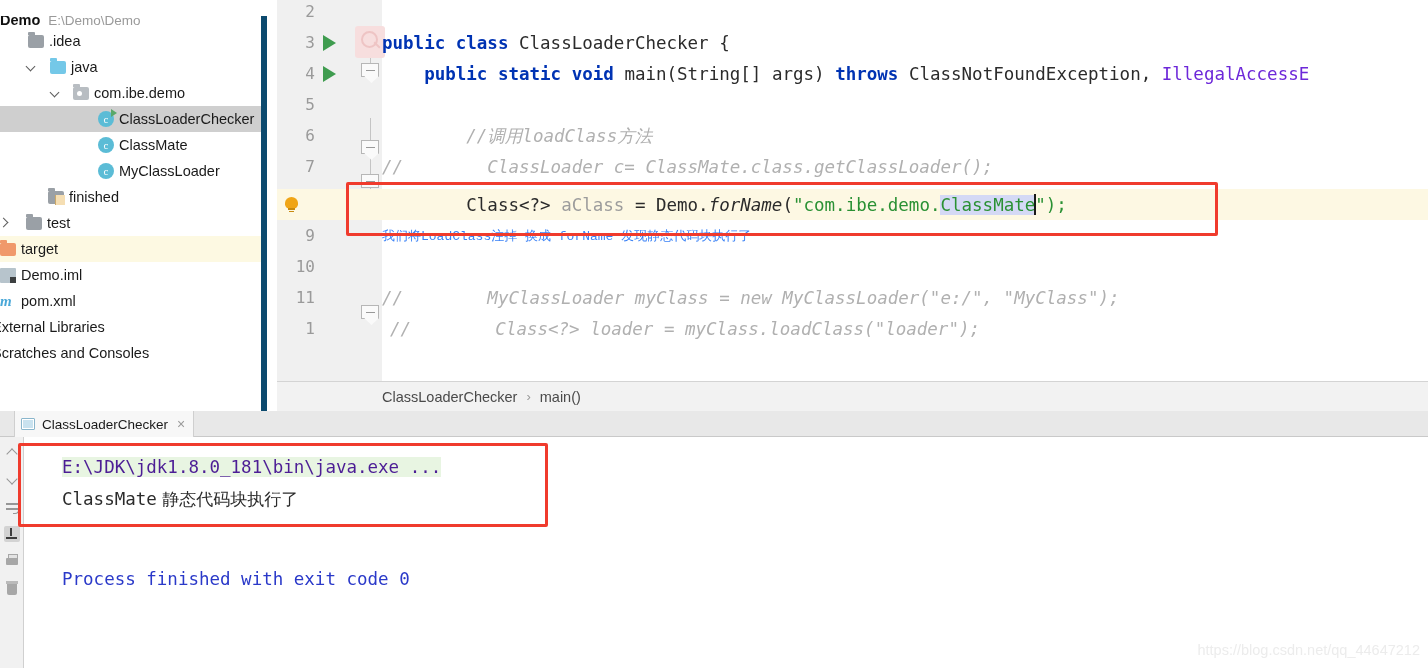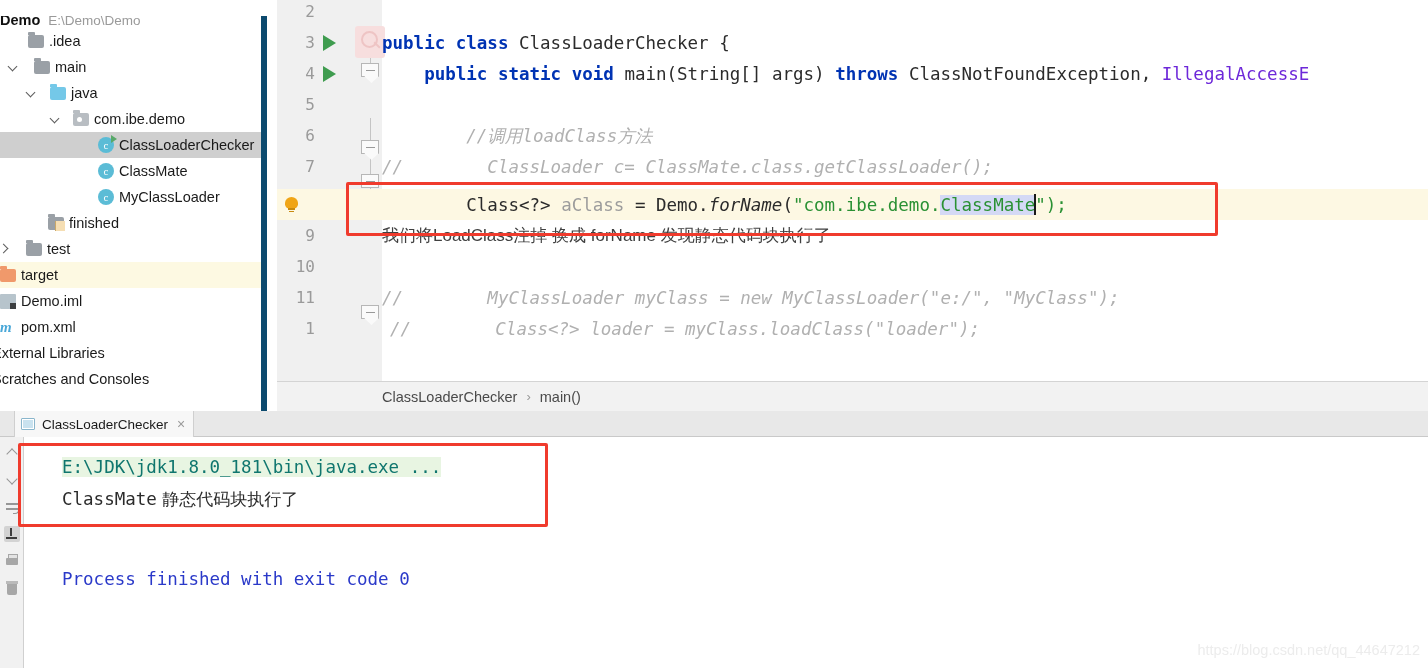--- a/index.html
+++ b/index.html
@@ -161,23 +161,23 @@
   .cmt { color:#b0b0b0; font-style:italic; }
   .str { color:#2a9134; }
   .fld { color:#9c9c9c; }
   .mth { color:#2b2b2b; font-style:italic; }
   .sel-text{ background:#d4d9f5; }
   .caret{
     display:inline-block; width:2px; height:21px;
     background:#1a1a1a; vertical-align:middle; margin:0 -1px;
   }
   .ann-cn{
-    color:#404040;
-    font-family:Liberation Sans, sans-serif;
-    font-size:17px;
+    color:#3b82f6;
+    font-family:Liberation Mono, monospace;
+    font-size:13px;
   }
 
   
   .redbox{
     position:absolute; border:3px solid #f03b2d; border-radius:2px;
     pointer-events:none;
   }
 
   
   #breadcrumb{
@@ -259,21 +259,21 @@
   .trash-ico::before{
     content:""; position:absolute; left:2px; top:1px; width:12px;height:3px;background:#9a9a9a;
   }
   #console{
     position:absolute; left:25px; top:26px; right:0; bottom:0;
     background:#ffffff; padding:14px 0 0 37px;
     font-family:"DejaVu Sans Mono", monospace;
     font-size:17.5px;
   }
   .con-line{ height:32px; display:flex; align-items:center; white-space:pre;}
-  .con-cmd{ background:#e8f5e2; color:#0f766e; }
+  .con-cmd{ background:#e8f5e2; color:#4c1d95; }
   .con-out{ color:#2b2b2b; font-family:"DejaVu Sans", sans-serif; font-size:17px;}
   .con-out .mono{ font-family:"DejaVu Sans Mono", monospace; font-size:17.5px;}
   .con-exit{ color:#2a39c9; }
 
   #watermark{
     position:absolute; right:8px; bottom:10px;
     color:#ececec; font-size:14.5px;
     font-family:"Liberation Sans", sans-serif;
   }
 </style>
@@ -289,25 +289,20 @@
       <span class="root-path">E:\Demo\Demo</span>
     </div>
 
     <div class="tree-row" style="padding-left:14px;">
       <span class="tw"></span>
       <span class="folder"></span>
       <span>.idea</span>
     </div>
 
 
-    <div class="tree-row" style="padding-left:0px;">
-      <span class="tw chev" style="margin-left:6px;"></span>
-      <span class="folder" style="margin-left:14px;"></span>
-      <span>main</span>
-    </div>
 
     <div class="tree-row">
       <span class="tw chev" style="margin-left:24px;"></span>
       <span class="folder blue" style="margin-left:12px;"></span>
       <span>java</span>
     </div>
 
     <div class="tree-row">
       <span class="tw chev" style="margin-left:48px;"></span>
       <span class="folder pkg" style="margin-left:11px;"></span>

